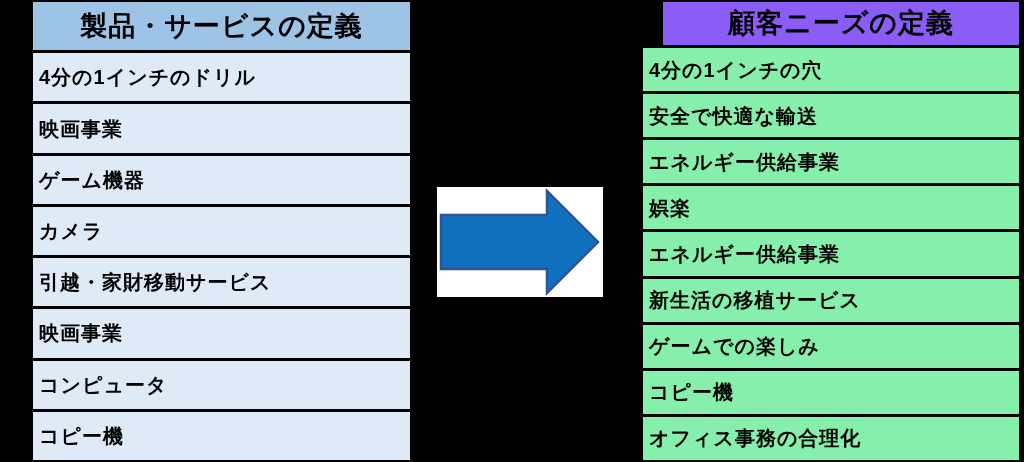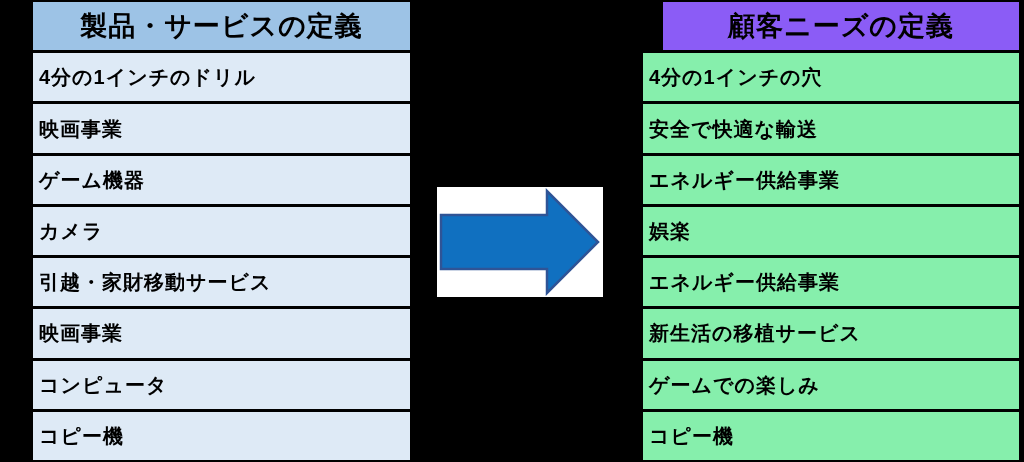--- a/index.html
+++ b/index.html
@@ -79,13 +79,14 @@
 <div class="table-col right">
   <div class="cell header">顧客ニーズの定義</div>
   <div class="cell">4分の1インチの穴</div>
   <div class="cell">安全で快適な輸送</div>
   <div class="cell">エネルギー供給事業</div>
   <div class="cell">娯楽</div>
   <div class="cell">エネルギー供給事業</div>
   <div class="cell">新生活の移植サービス</div>
   <div class="cell">ゲームでの楽しみ</div>
   <div class="cell">コピー機</div>
+  <div class="cell">オフィス事務の合理化</div>
 </div>
 
 </body></html>

